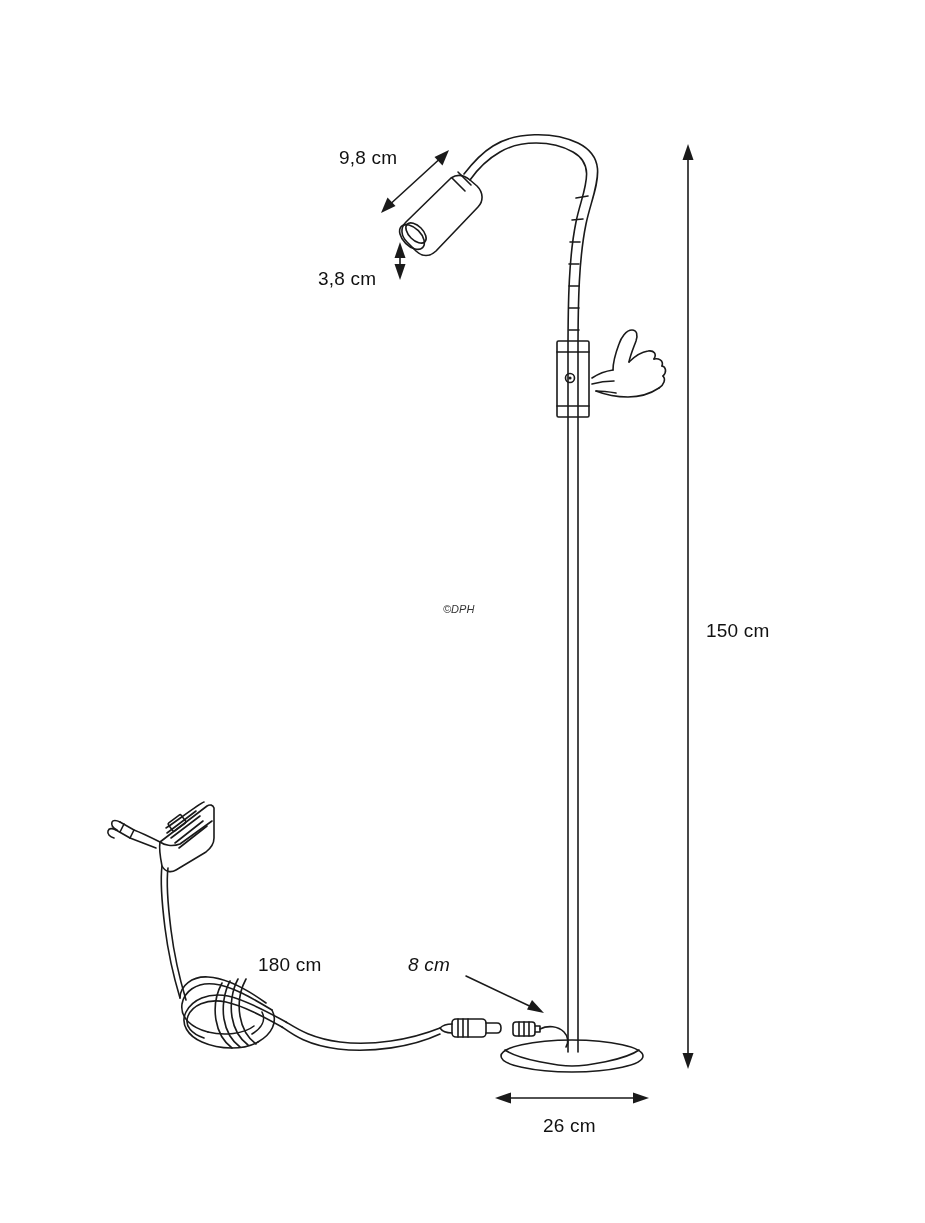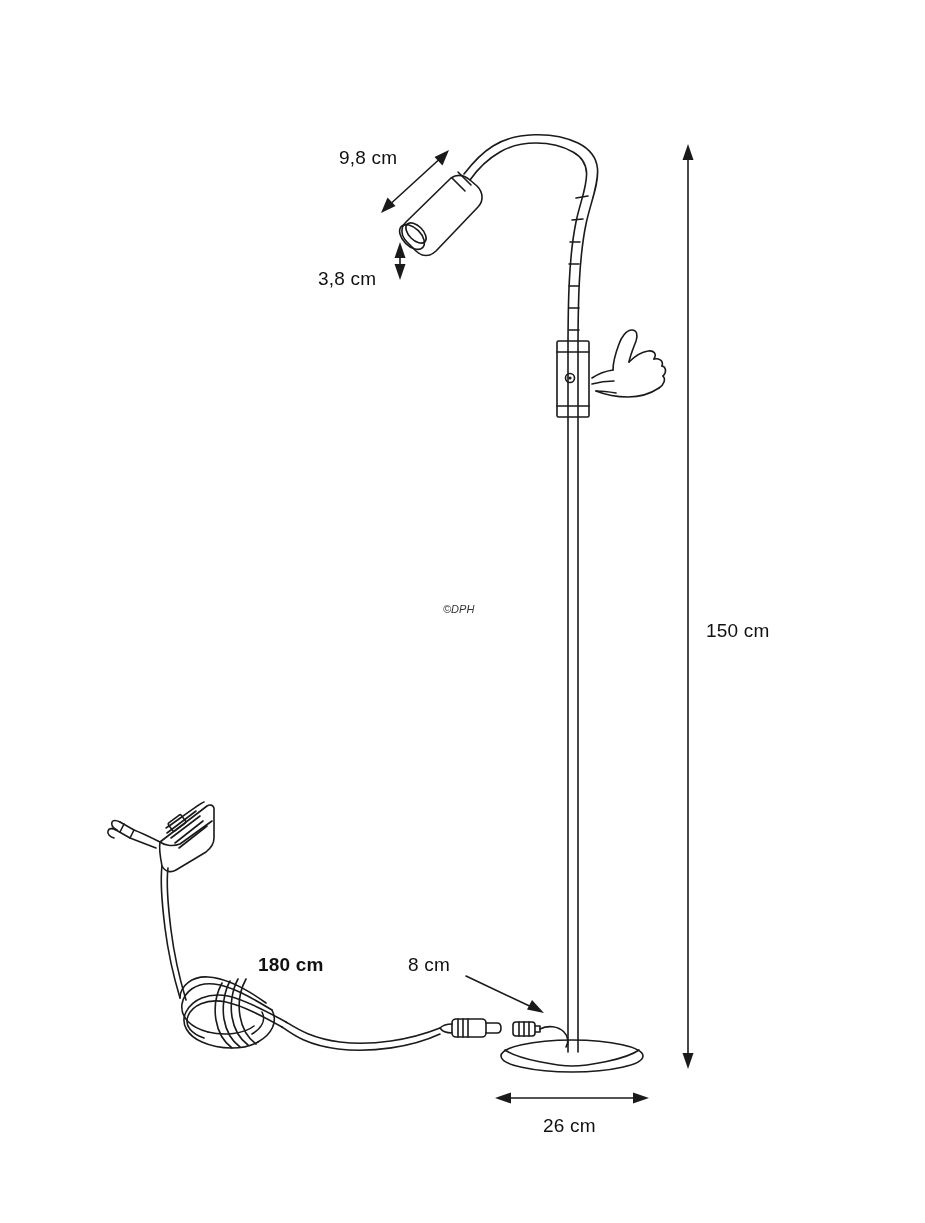--- a/index.html
+++ b/index.html
@@ -36,22 +36,22 @@
     position: absolute;
     font-family: "Liberation Sans", sans-serif;
     font-size: 11px;
     color: #333333;
     white-space: nowrap;
     font-style: italic;
   }
   .lbl-98   { left: 339px; top: 147px; }
   .lbl-43   { left: 318px; top: 268px; }
   .lbl-150  { left: 706px; top: 592px; margin-top: 28px; }
-  .lbl-180  { left: 258px; top: 954px; font-weight: bold; }
-  .lbl-8    { left: 408px; top: 954px; }
+  .lbl-180  { left: 258px; top: 954px; }
+  .lbl-8    { left: 408px; top: 954px; font-style: italic; }
   .lbl-22   { left: 543px; top: 1115px; }
   .wm       { left: 443px; top: 603px; }
 </style>
 </head>
 <body>
 
 <div id="page">
 
   <svg id="drawing" viewBox="0 0 925 1223">
     <g fill="none" stroke="#1a1a1a" stroke-width="1.6" stroke-linecap="round" stroke-linejoin="round">

